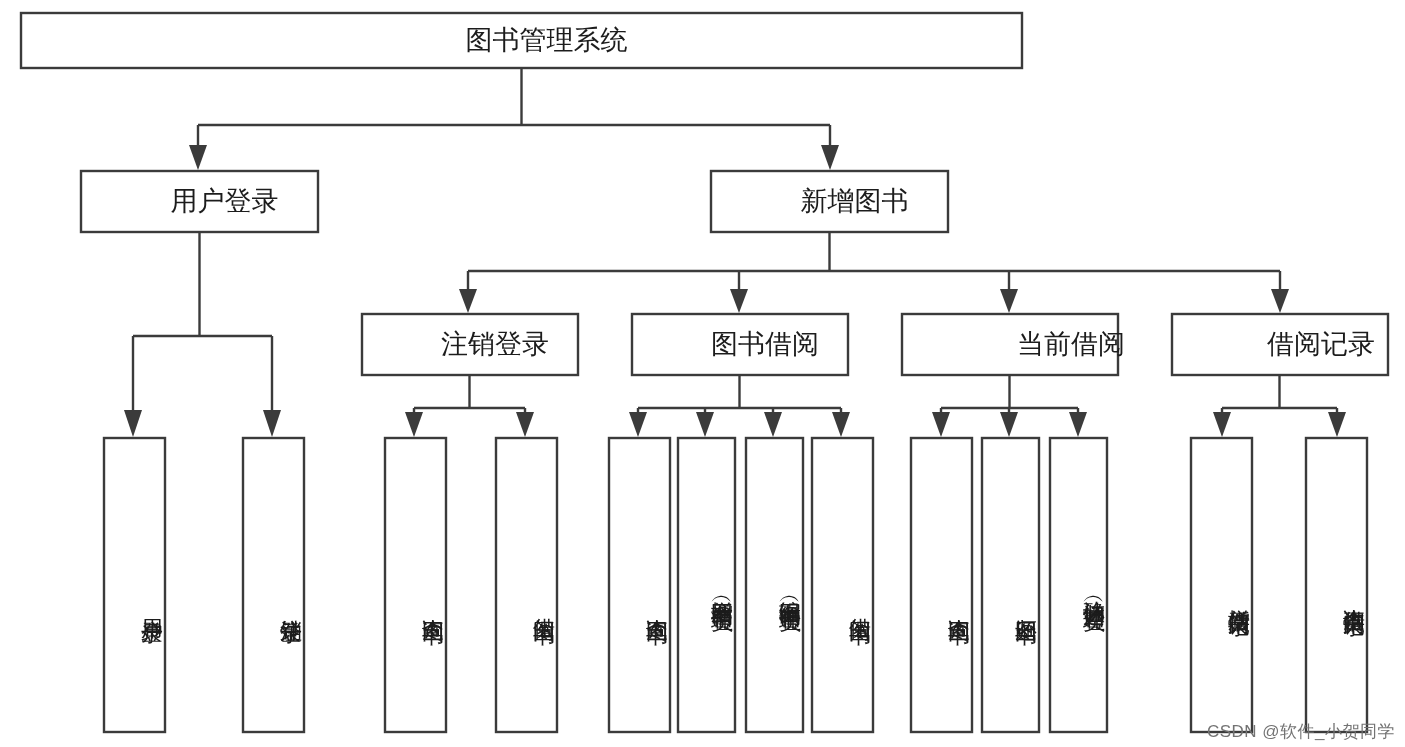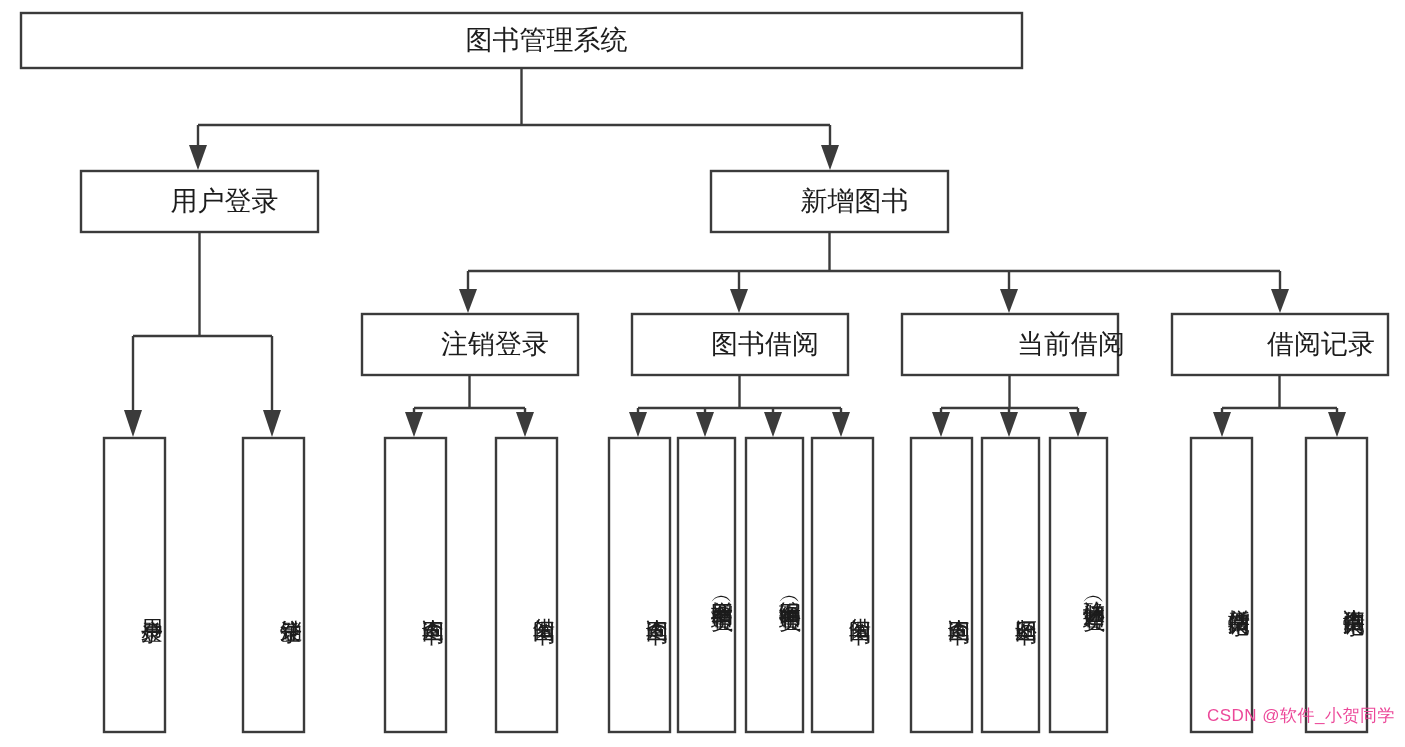--- a/index.html
+++ b/index.html
@@ -64,23 +64,23 @@
     text-orientation: upright;
     font-size: 22px;
     letter-spacing: 1.5px;
     align-items: flex-start;
     padding-top: 6px;
     box-sizing: border-box;
   }
   #watermark {
     position: absolute;
     right: 10px;
-    bottom: 20px;
+    bottom: 4px;
     font-size: 17px;
-    color: #ec4899;
+    color: #737373;
     font-family: "Liberation Sans", sans-serif;
     letter-spacing: 0.5px;
     white-space: nowrap;
     text-align: right;
   }
 </style>
 </head>
 <body>
 
 <div id="diagram-root">

